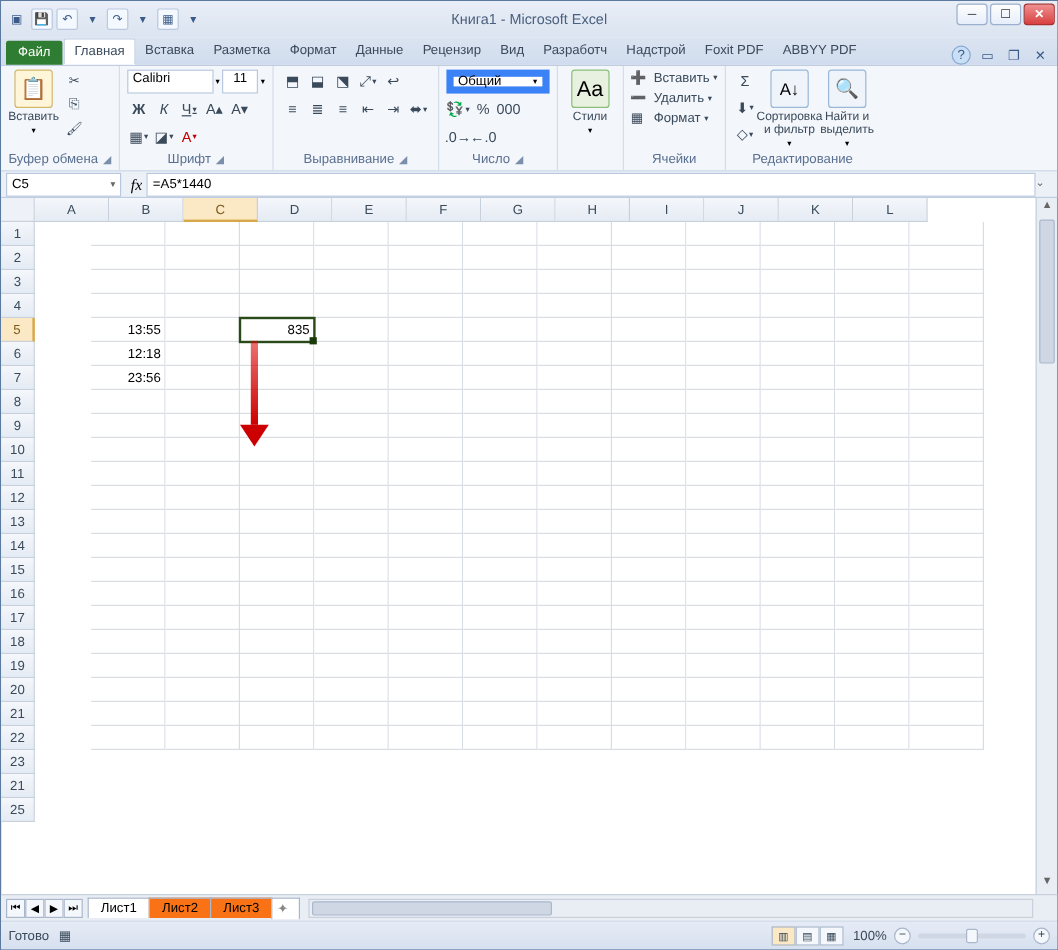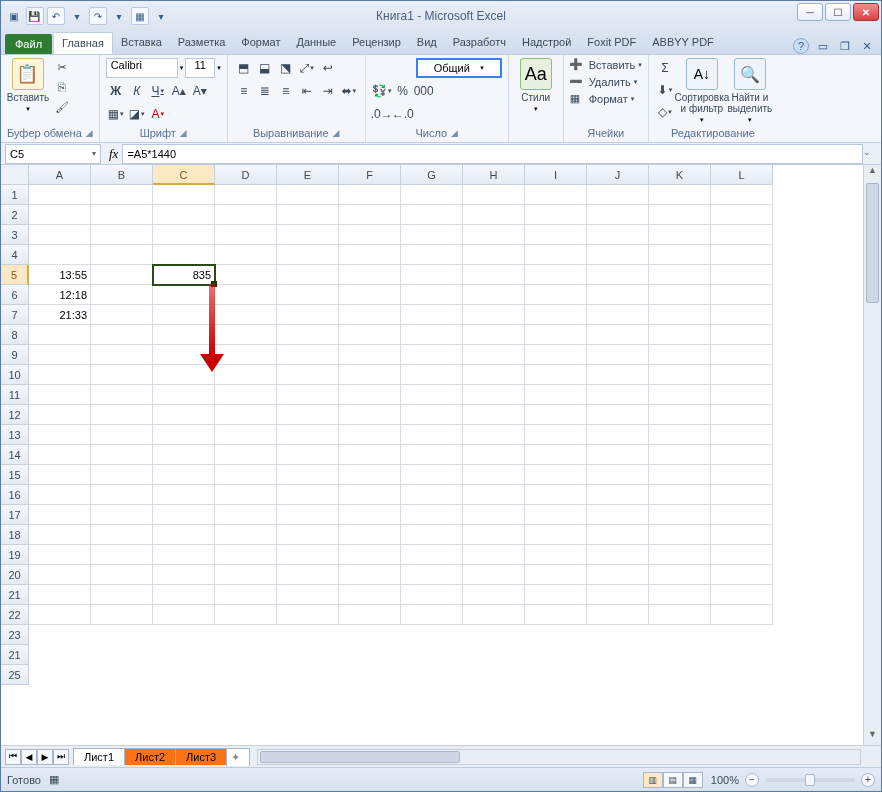--- a/index.html
+++ b/index.html
@@ -31,42 +31,42 @@
 .big-btn .ico { width: 32px; height: 32px; background: #fff6da; border: 1px solid #d4b96a; border-radius: 3px; display: flex; align-items: center; justify-content: center; font-size: 18px; }
 .big-btn .lbl { font-size: 10px; text-align: center; color: #3a4a5a; }
 .mini-col { display: flex; flex-direction: column; gap: 2px; }
 .mini-btn { width: 18px; height: 18px; display: flex; align-items: center; justify-content: center; font-size: 11px; color: #3a4a5a; }
 .font-row { display: flex; gap: 2px; align-items: center; }
 .font-name { width: 72px; height: 20px; background: #fff; border: 1px solid #b9c8de; padding: 0 4px; font-size: 11px; }
 .font-size { width: 30px; height: 20px; background: #fff; border: 1px solid #b9c8de; padding: 0 2px; font-size: 11px; text-align: center; }
 .btn-row { display: flex; gap: 1px; }
 .tool-b { width: 20px; height: 20px; display: flex; align-items: center; justify-content: center; font-size: 12px; color: #3a4a5a; }
 .tool-b .dd { font-size: 7px; margin-left: 1px; }
-.num-fmt { width: 86px; height: 20px; background: #fff; border: 2px solid #3b82f6; padding: 0 16px; font-size: 11px; display: flex; align-items: center; justify-content: space-between; margin-left: 44px; }
+.num-fmt { width: 86px; height: 20px; background: #fff; border: 6px solid #3b82f6; padding: 0 4px; font-size: 11px; display: flex; align-items: center; justify-content: space-between; }
 .cells-row { display: flex; align-items: center; gap: 3px; font-size: 11px; color: #3a4a5a; }
 .cells-row .ci { width: 16px; height: 14px; }
 
 .namebox-row { height: 22px; background: #ecf1f8; border-bottom: 1px solid #c0cde0; display: flex; align-items: center; }
 .namebox { width: 96px; height: 20px; background: #fff; border: 1px solid #b9c8de; margin: 0 4px; padding: 0 4px; display: flex; align-items: center; justify-content: space-between; }
 .namebox .dd { font-size: 8px; color: #666; }
 .fx-area { display: flex; align-items: center; flex: 1; }
 .fx-btn { width: 20px; text-align: center; color: #666; }
 .fx-label { font-style: italic; font-family: "Times New Roman", serif; font-size: 13px; margin: 12px 4px; }
 .formula-bar { flex: 1; height: 20px; background: #fff; border: 1px solid #b9c8de; padding: 0 4px; display: flex; align-items: center; margin-right: 18px; }
 .fb-expand { position: absolute; right: 4px; width: 14px; height: 14px; font-size: 9px; color: #666; }
 
 .grid-wrap { flex: 1; display: flex; overflow: hidden; position: relative; }
 .corner { width: 28px; height: 20px; background: #eef2f8; border-right: 1px solid #c7d0db; border-bottom: 1px solid #c7d0db; position: absolute; left: 0; top: 0; }
 .col-headers { position: absolute; left: 28px; top: 0; right: 18px; height: 20px; display: flex; }
 .col-h { width: 62px; height: 20px; background: linear-gradient(to bottom,#f4f7fb,#e5ebf4); border-right: 1px solid #c7d0db; border-bottom: 1px solid #c7d0db; text-align: center; line-height: 20px; font-size: 11px; color: #3a4a5a; }
 .col-h.sel { background: #fbe8c4; color: #7a5a1a; border-bottom: 2px solid #d6a84a; }
 .row-headers { position: absolute; left: 0; top: 20px; width: 28px; bottom: 0; }
 .row-h { height: 20px; background: linear-gradient(to bottom,#f4f7fb,#e5ebf4); border-right: 1px solid #c7d0db; border-bottom: 1px solid #c7d0db; text-align: center; line-height: 20px; font-size: 11px; color: #3a4a5a; }
 .row-h.sel { background: #fbe8c4; color: #7a5a1a; border-right: 2px solid #d6a84a; }
-.cells { position: absolute; left: 28px; top: 20px; right: 18px; bottom: 0; }
+.cells { position: absolute; left: 28px; top: 20px; right: 18px; bottom: 0; padding-left: 47px; }
 .cell-row { display: flex; height: 20px; }
 .cell { width: 62px; height: 20px; border-right: 1px solid #d8dde4; border-bottom: 1px solid #d8dde4; padding: 0 3px; line-height: 20px; text-align: right; font-size: 11px; color: #000; background: #fff; }
 .cell.selected { outline: 2px solid #2a4a1a; outline-offset: -1px; position: relative; }
 .fill-handle { position: absolute; right: -3px; bottom: -3px; width: 6px; height: 6px; background: #1a3a0a; }
 .vscroll { position: absolute; right: 0; top: 0; width: 18px; bottom: 0; background: #e9edf4; border-left: 1px solid #c7d0db; }
 .vscroll .thumb { position: absolute; left: 2px; right: 2px; top: 18px; height: 120px; background: #cfd7e5; border: 1px solid #aab7cb; border-radius: 2px; }
 .vscroll .arr { height: 16px; text-align: center; font-size: 9px; color: #666; }
 
 .arrow-anno { position: absolute; pointer-events: none; }
 .arrow-shaft { width: 6px; background: linear-gradient(to bottom, rgba(220,0,0,0.55), #cc0000); margin: 0 auto; }
@@ -425,21 +425,21 @@
           <div class="cell"></div>
           <div class="cell"></div>
           <div class="cell"></div>
           <div class="cell"></div>
           <div class="cell"></div>
           <div class="cell"></div>
           <div class="cell"></div>
           <div class="cell"></div>
         </div>
         <div class="cell-row">
-          <div class="cell">21:33</div>
+          <div class="cell">23:56</div>
           <div class="cell"></div>
           <div class="cell"></div>
           <div class="cell"></div>
           <div class="cell"></div>
           <div class="cell"></div>
           <div class="cell"></div>
           <div class="cell"></div>
           <div class="cell"></div>
           <div class="cell"></div>
           <div class="cell"></div>

